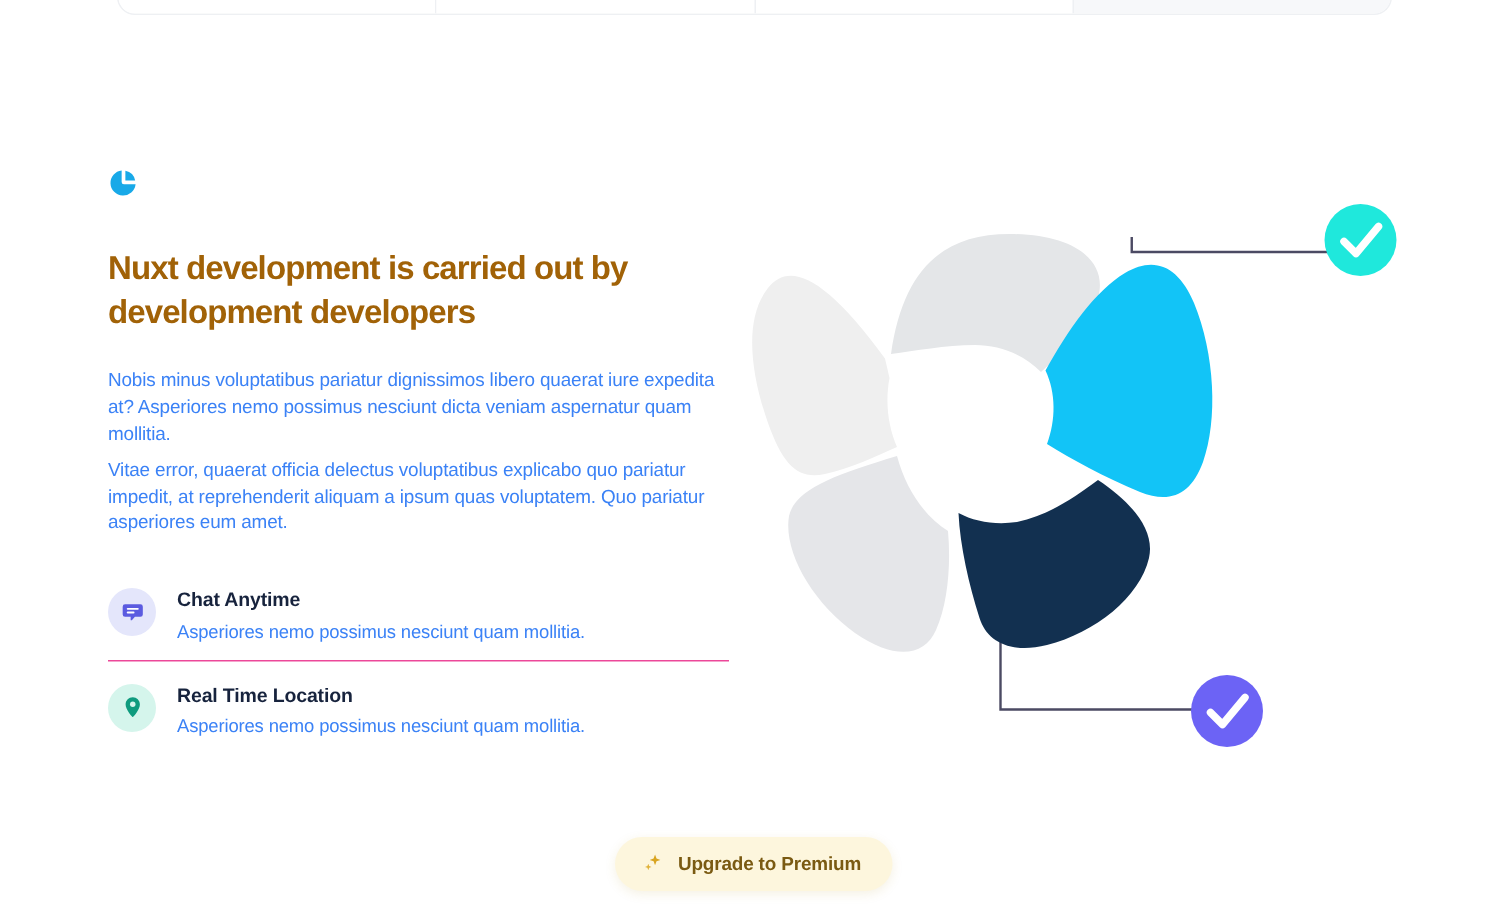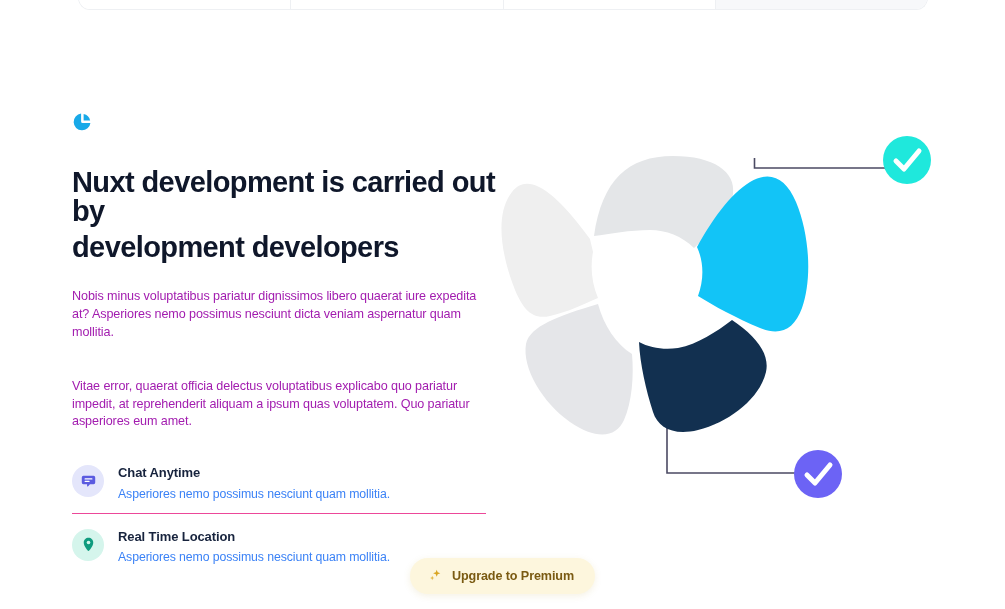--- a/index.html
+++ b/index.html
@@ -53,39 +53,39 @@
   }
 
   .brand-icon {
     width: 20px;
     height: 20px;
     display: block;
   }
 
   .headline {
     margin: 36px 0 0 0;
-    font-size: 29px;
+    font-size: 22px;
     line-height: 1.0;
     font-weight: bold;
     letter-spacing: -0.6px;
-    color: #0f172a;
+    color: #a16207;
     width: 430px;
   }
   .headline .line2 { display: block; margin-top: 7px; }
 
   .para {
     margin: 0;
     width: 420px;
     font-size: 12.6px;
     line-height: 1.42;
-    color: #a21caf;
+    color: #3b82f6;
     letter-spacing: -0.1px;
   }
   .para.first { margin-top: 26px; }
-  .para.second { margin-top: 36px; }
+  .para.second { margin-top: 6px; }
 
   
   .features {
     margin-top: 25px;
     width: 414px;
   }
   .feature {
     display: flex;
     align-items: flex-start;
     gap: 14px;

